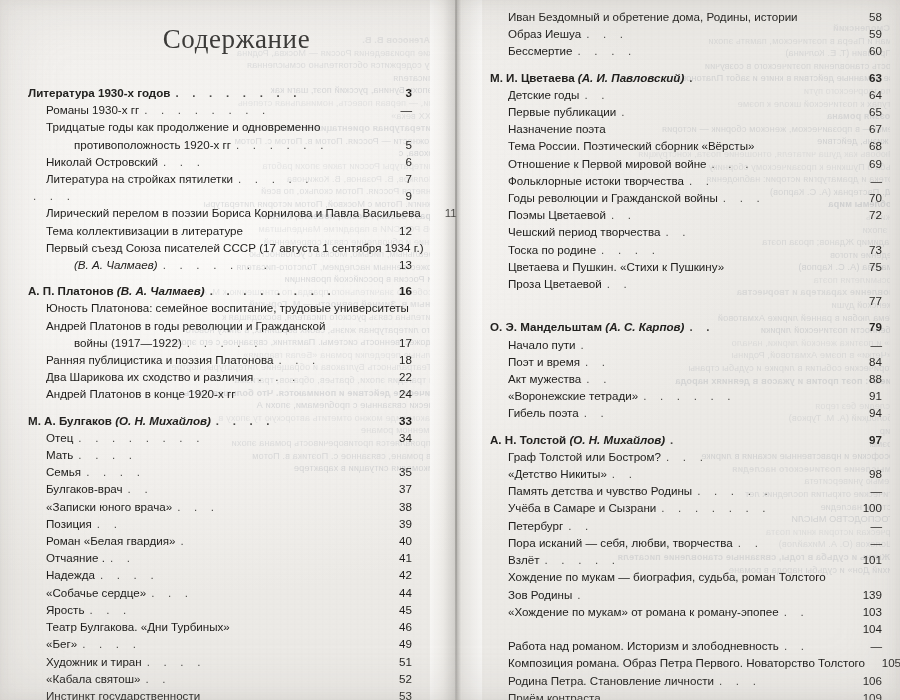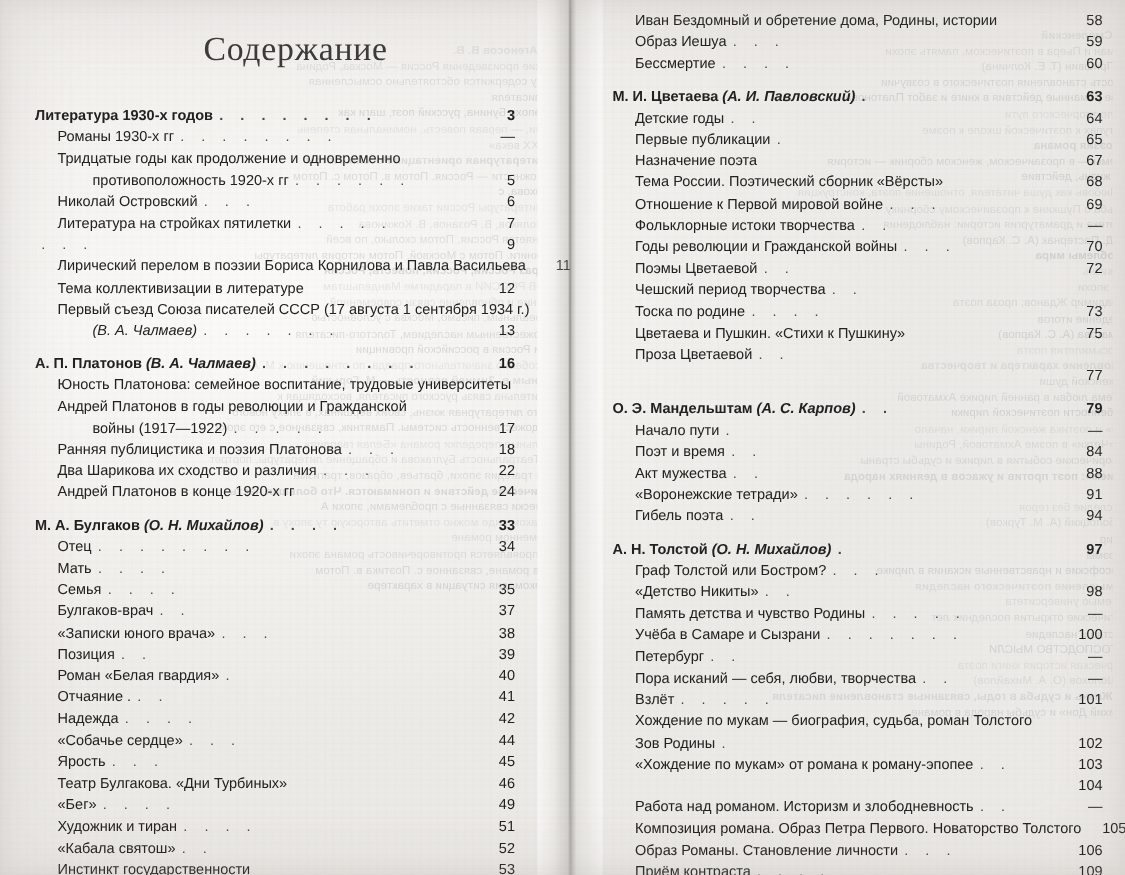--- a/index.html
+++ b/index.html
@@ -548,21 +548,21 @@
           <span class="pg">101</span>
         </div>
         <div class="row sub">
           <span class="lbl">Хождение по мукам — биография, судьба, роман Толстого</span>
           <span class="dots"></span>
           <span class="pg"></span>
         </div>
         <div class="row sub">
           <span class="lbl">Зов Родины</span>
           <span class="dots">                  .</span>
-          <span class="pg">102</span>
+          <span class="pg">139</span>
         </div>
         <div class="row sub">
           <span class="lbl">«Хождение по мукам»    от романа к роману-эпопее</span>
           <span class="dots">. .</span>
           <span class="pg">103</span>
         </div>
         <div class="row sub">
           <span class="dots"></span>
           <span class="pg">104</span>
         </div>
@@ -570,21 +570,21 @@
           <span class="lbl">Работа над романом. Историзм и злободневность</span>
           <span class="dots">. .</span>
           <span class="pg">—</span>
         </div>
         <div class="row sub">
           <span class="lbl">Композиция романа. Образ Петра Первого. Новаторство Толстого</span>
           <span class="dots"></span>
           <span class="pg">105</span>
         </div>
         <div class="row sub">
-          <span class="lbl">Образ Романы. Становление личности</span>
+          <span class="lbl">Родина Петра. Становление личности</span>
           <span class="dots">. .        .</span>
           <span class="pg">106</span>
         </div>
         <div class="row sub">
           <span class="lbl">Приём контраста</span>
           <span class="dots">.   . .     .</span>
           <span class="pg">109</span>
         </div>
       </div>
 

